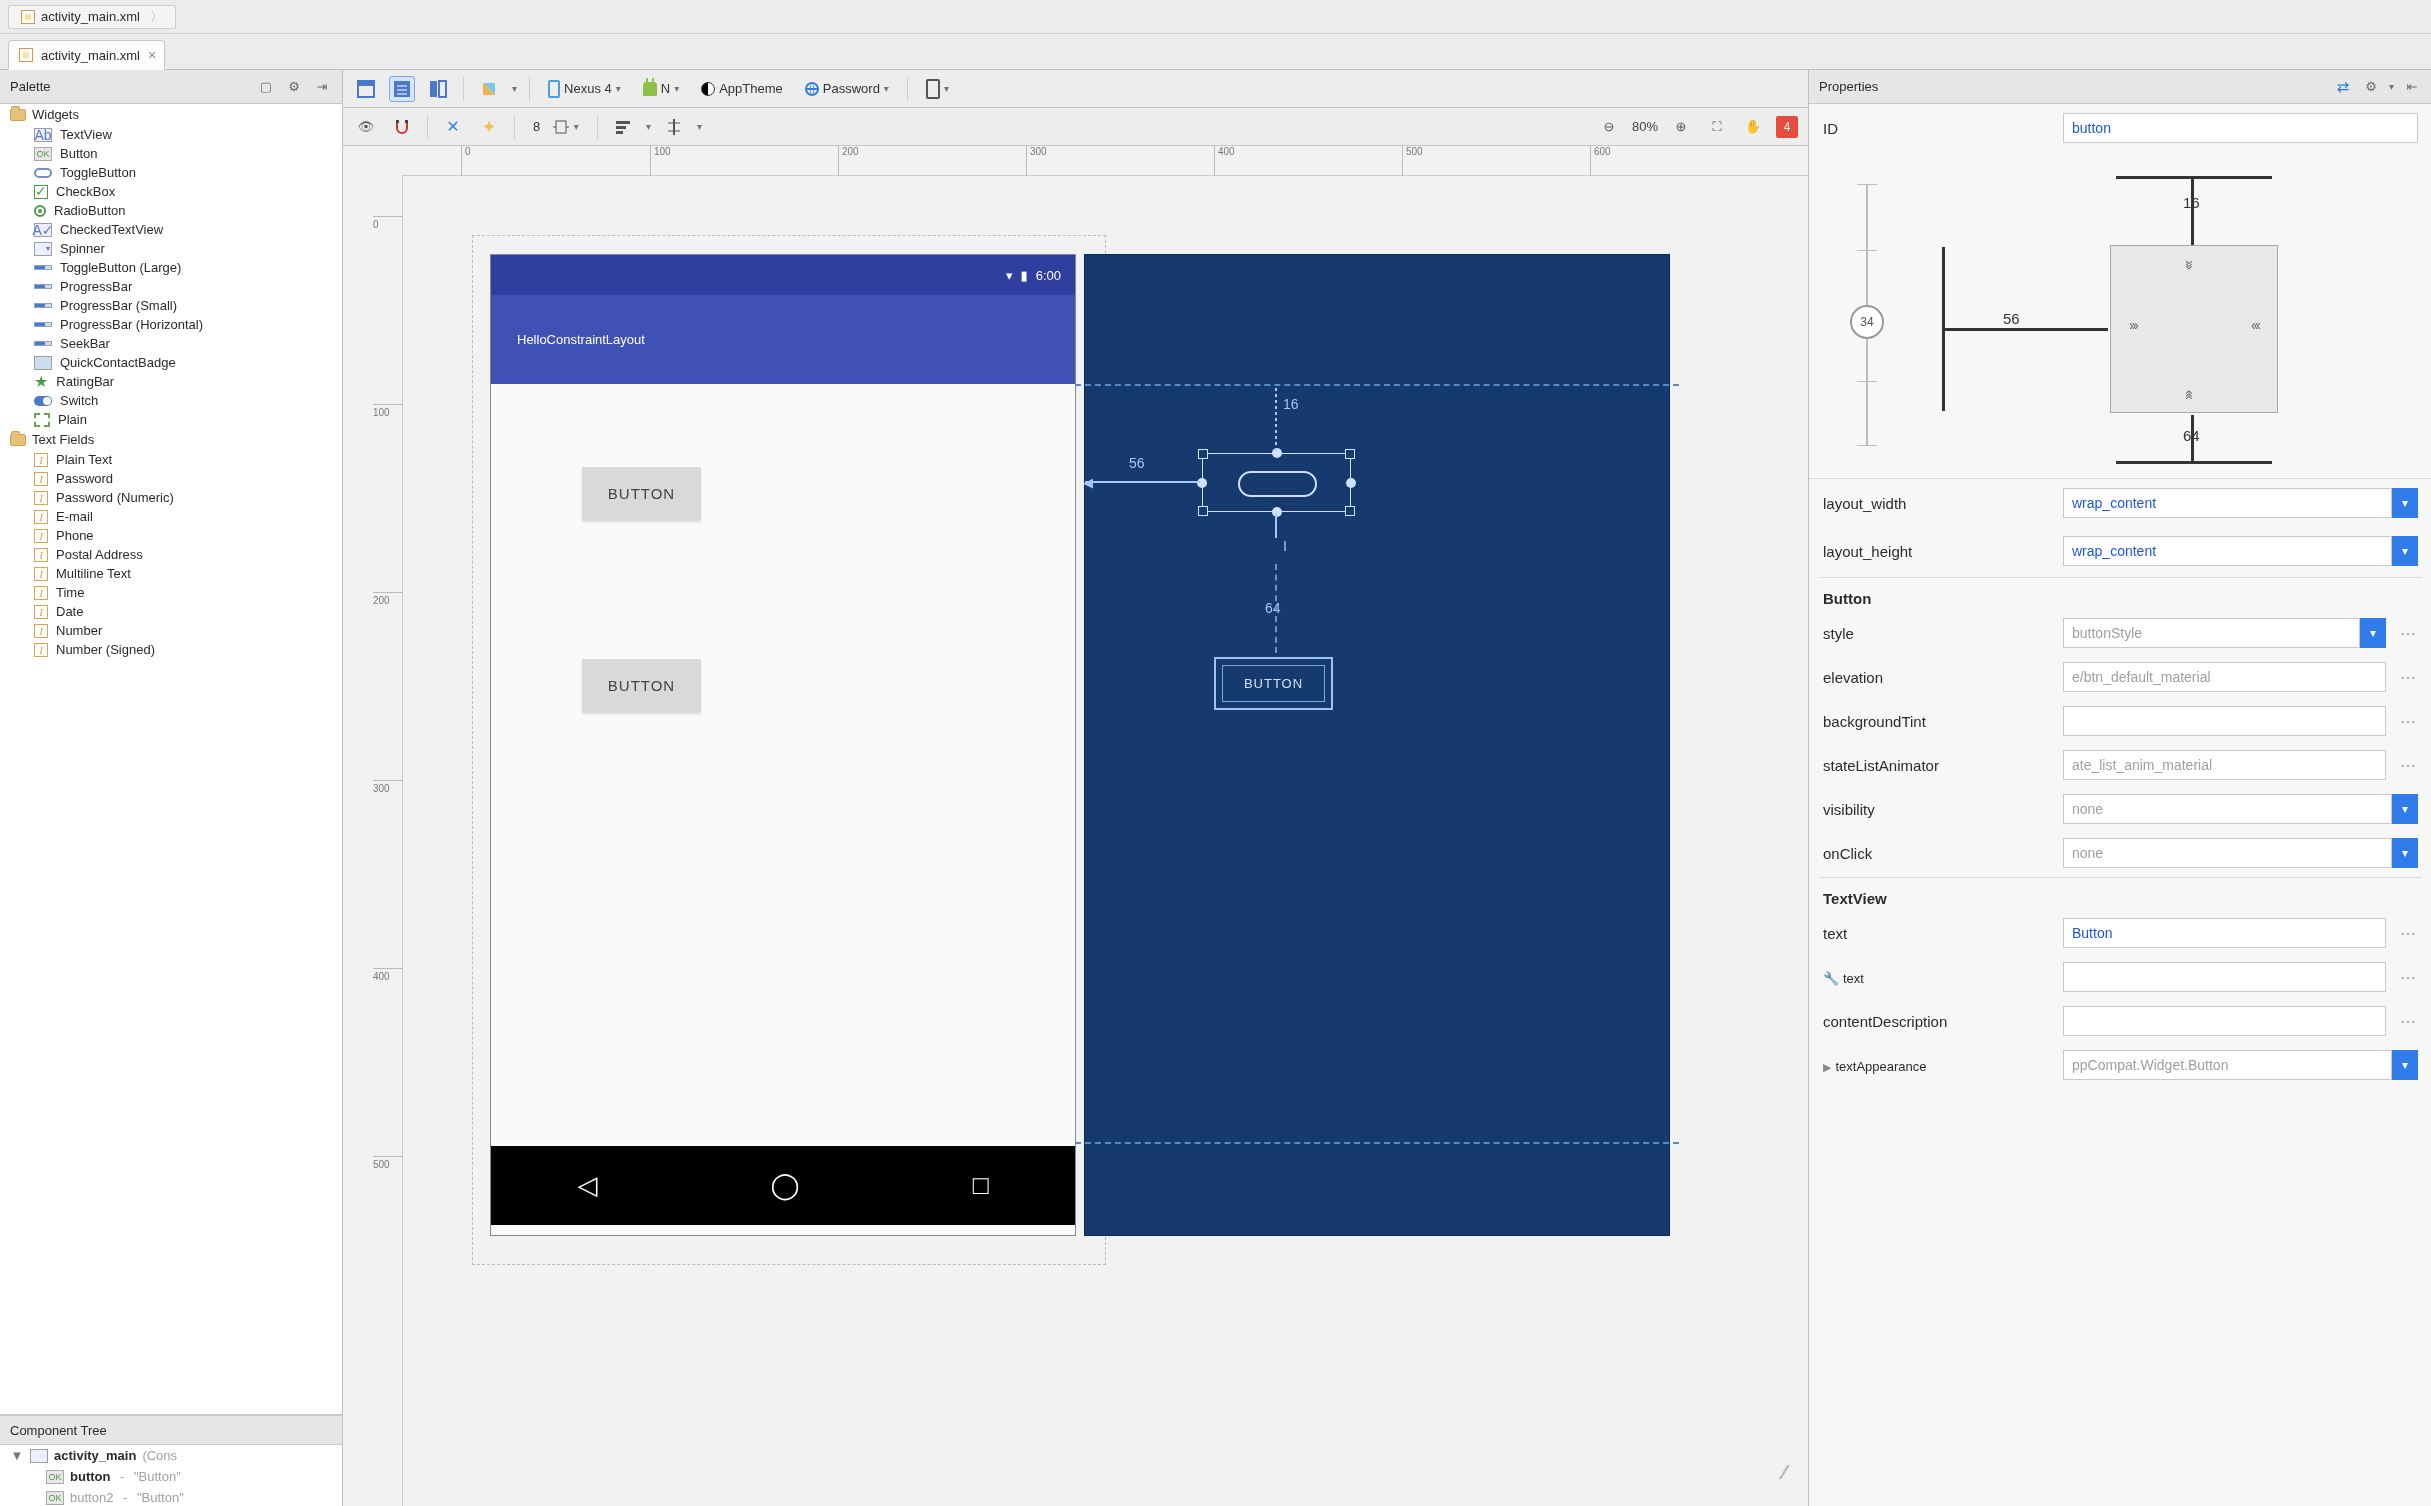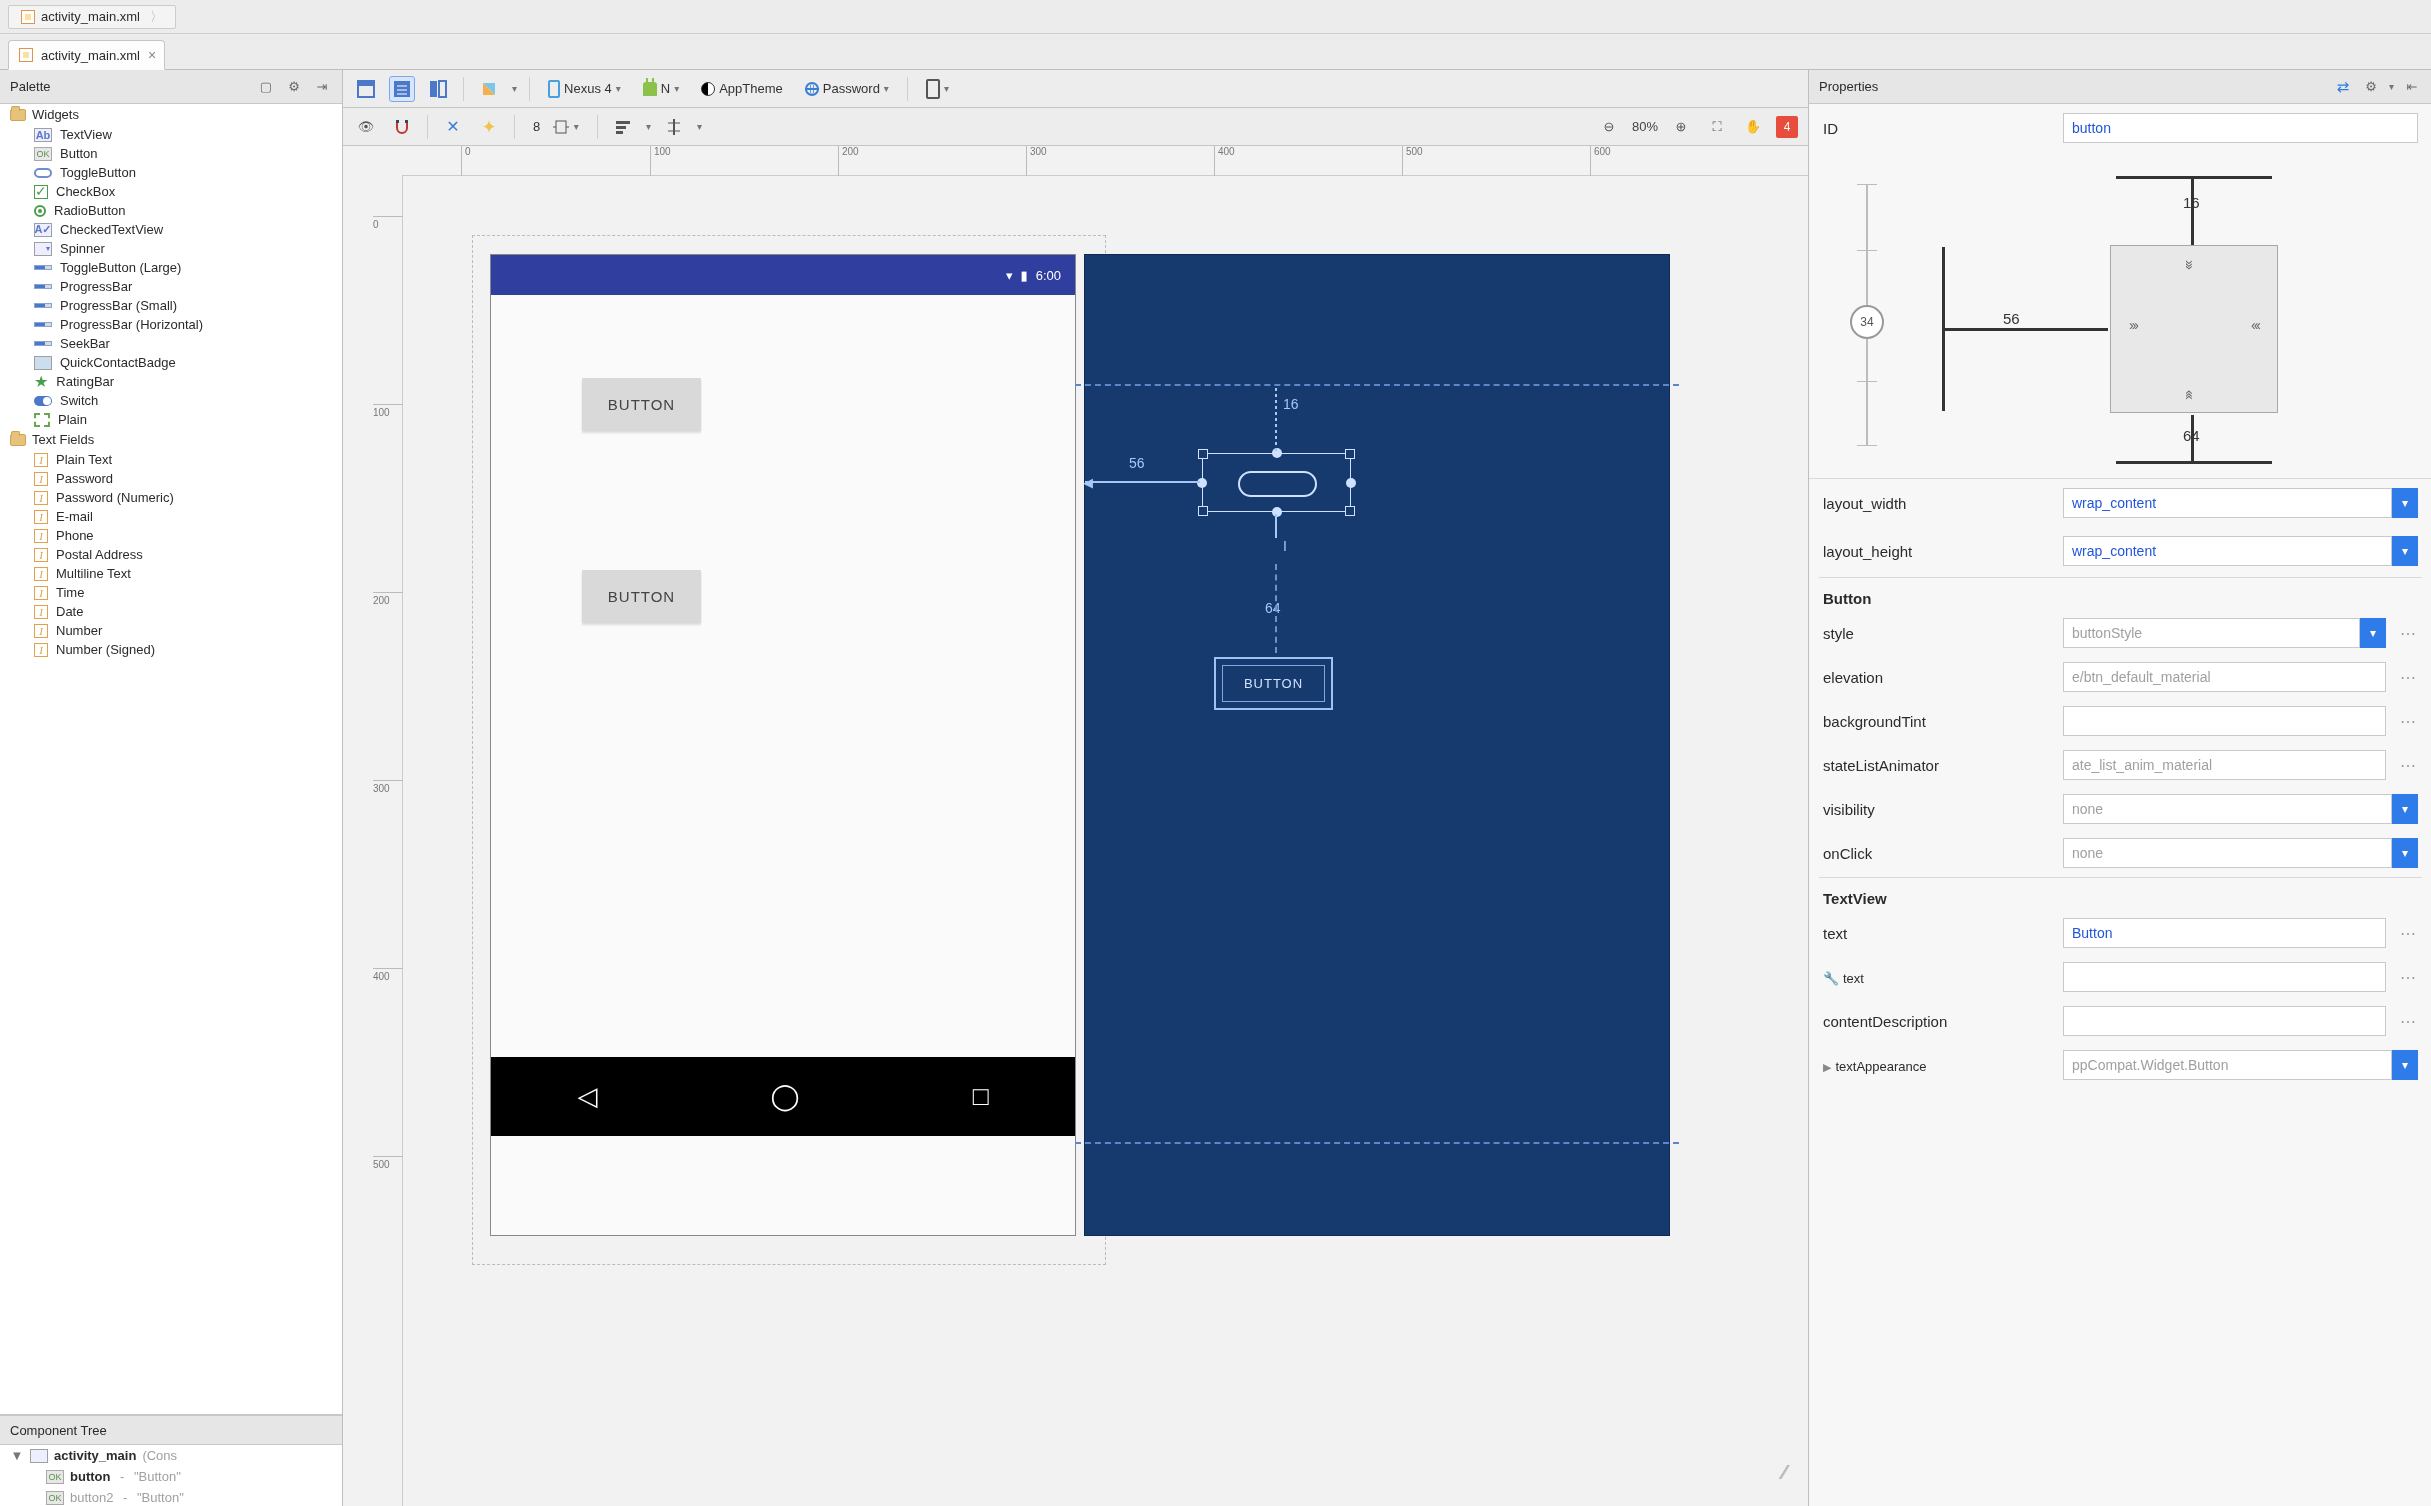--- a/index.html
+++ b/index.html
@@ -43,21 +43,21 @@
   display:flex; align-items:center; padding:0 10px; gap:8px; font-size:13px;
 }
 .panel-header .spacer { flex:1; }
 .panel-header .icn { width:20px; height:20px; display:flex; align-items:center; justify-content:center; color:#6b6b6b; cursor:pointer; }
 .palette-body { flex:1; overflow:auto; background:#fff; border-bottom:1px solid #c8c8c8; }
 .tree-group { display:flex; align-items:center; gap:6px; padding:3px 10px; font-weight:400; }
 .tree-group .folder-icon { width:16px; height:12px; background:#e7c27a; border:1px solid #cda556; border-radius:2px; position:relative; }
 .tree-group .folder-icon::before { content:""; position:absolute; top:-4px; left:0; width:7px; height:4px; background:#e7c27a; border:1px solid #cda556; border-bottom:none; border-radius:2px 2px 0 0; }
 .tree-item { display:flex; align-items:center; gap:8px; padding:2px 10px 2px 34px; font-size:13px; white-space:nowrap; }
 .tree-item .wi { width:18px; height:14px; border:1px solid #9aa0a6; background:#eef; display:inline-block; }
-.tree-item .wi.ab { font-size:11px; display:inline-flex; align-items:center; justify-content:center; color:#5c79c7;font-weight:bold; }
+.tree-item .wi.ab { font-size:14px; display:inline-flex; align-items:center; justify-content:center; color:#5c79c7; }
 .tree-item .ok { font-size:9px; display:inline-flex; align-items:center; justify-content:center; background:#e7e7e7; border:1px solid #aaa; color:#58924b; width:18px; height:14px; }
 .tree-item .tog { width:18px; height:10px; border:2px solid #6d8fd0; border-radius:6px; position:relative; }
 .tree-item .chk { width:14px; height:14px; border:1px solid #4a9b4a; position:relative; }
 .tree-item .chk::after { content:"✓"; color:#4a9b4a; position:absolute; top:-3px; left:0; font-size:14px; }
 .tree-item .rad { width:12px; height:12px; border:2px solid #4a9b4a; border-radius:50%; position:relative; }
 .tree-item .rad::after { content:""; position:absolute; inset:2px; background:#4a9b4a; border-radius:50%; }
 .tree-item .bar { width:18px; height:5px; background:linear-gradient(to right,#4b78c9 60%,#d9d9d9 60%); border:1px solid #8aa3d6; }
 .tree-item .star { color:#4a9b4a; font-size:16px; line-height:12px; }
 .tree-item .swi { width:18px; height:10px; background:#4b78c9; border-radius:5px; position:relative; }
 .tree-item .swi::after { content:""; position:absolute; right:1px; top:1px; width:8px; height:8px; background:#fff; border-radius:50%; }
@@ -499,20 +499,23 @@
 
       <div class="design-area">
         <div class="outer-guide" style="left:40px; top:30px; width:634px; height:1030px;"></div>
 
         <div class="device-design">
           <div class="statusbar">
             <span>▾</span>
             <span>▮</span>
             <span>6:00</span>
           </div>
+          <div class="appbar">
+            <span>HelloConstraintLayout</span>
+          </div>
           <div class="body">
             <div class="design-btn" style="left:91px; top:83px;">BUTTON</div>
             <div class="design-btn" style="left:91px; top:275px;">BUTTON</div>
           </div>
           <div class="navbar">
             <span>◁</span>
             <span>◯</span>
             <span>□</span>
           </div>
         </div>

